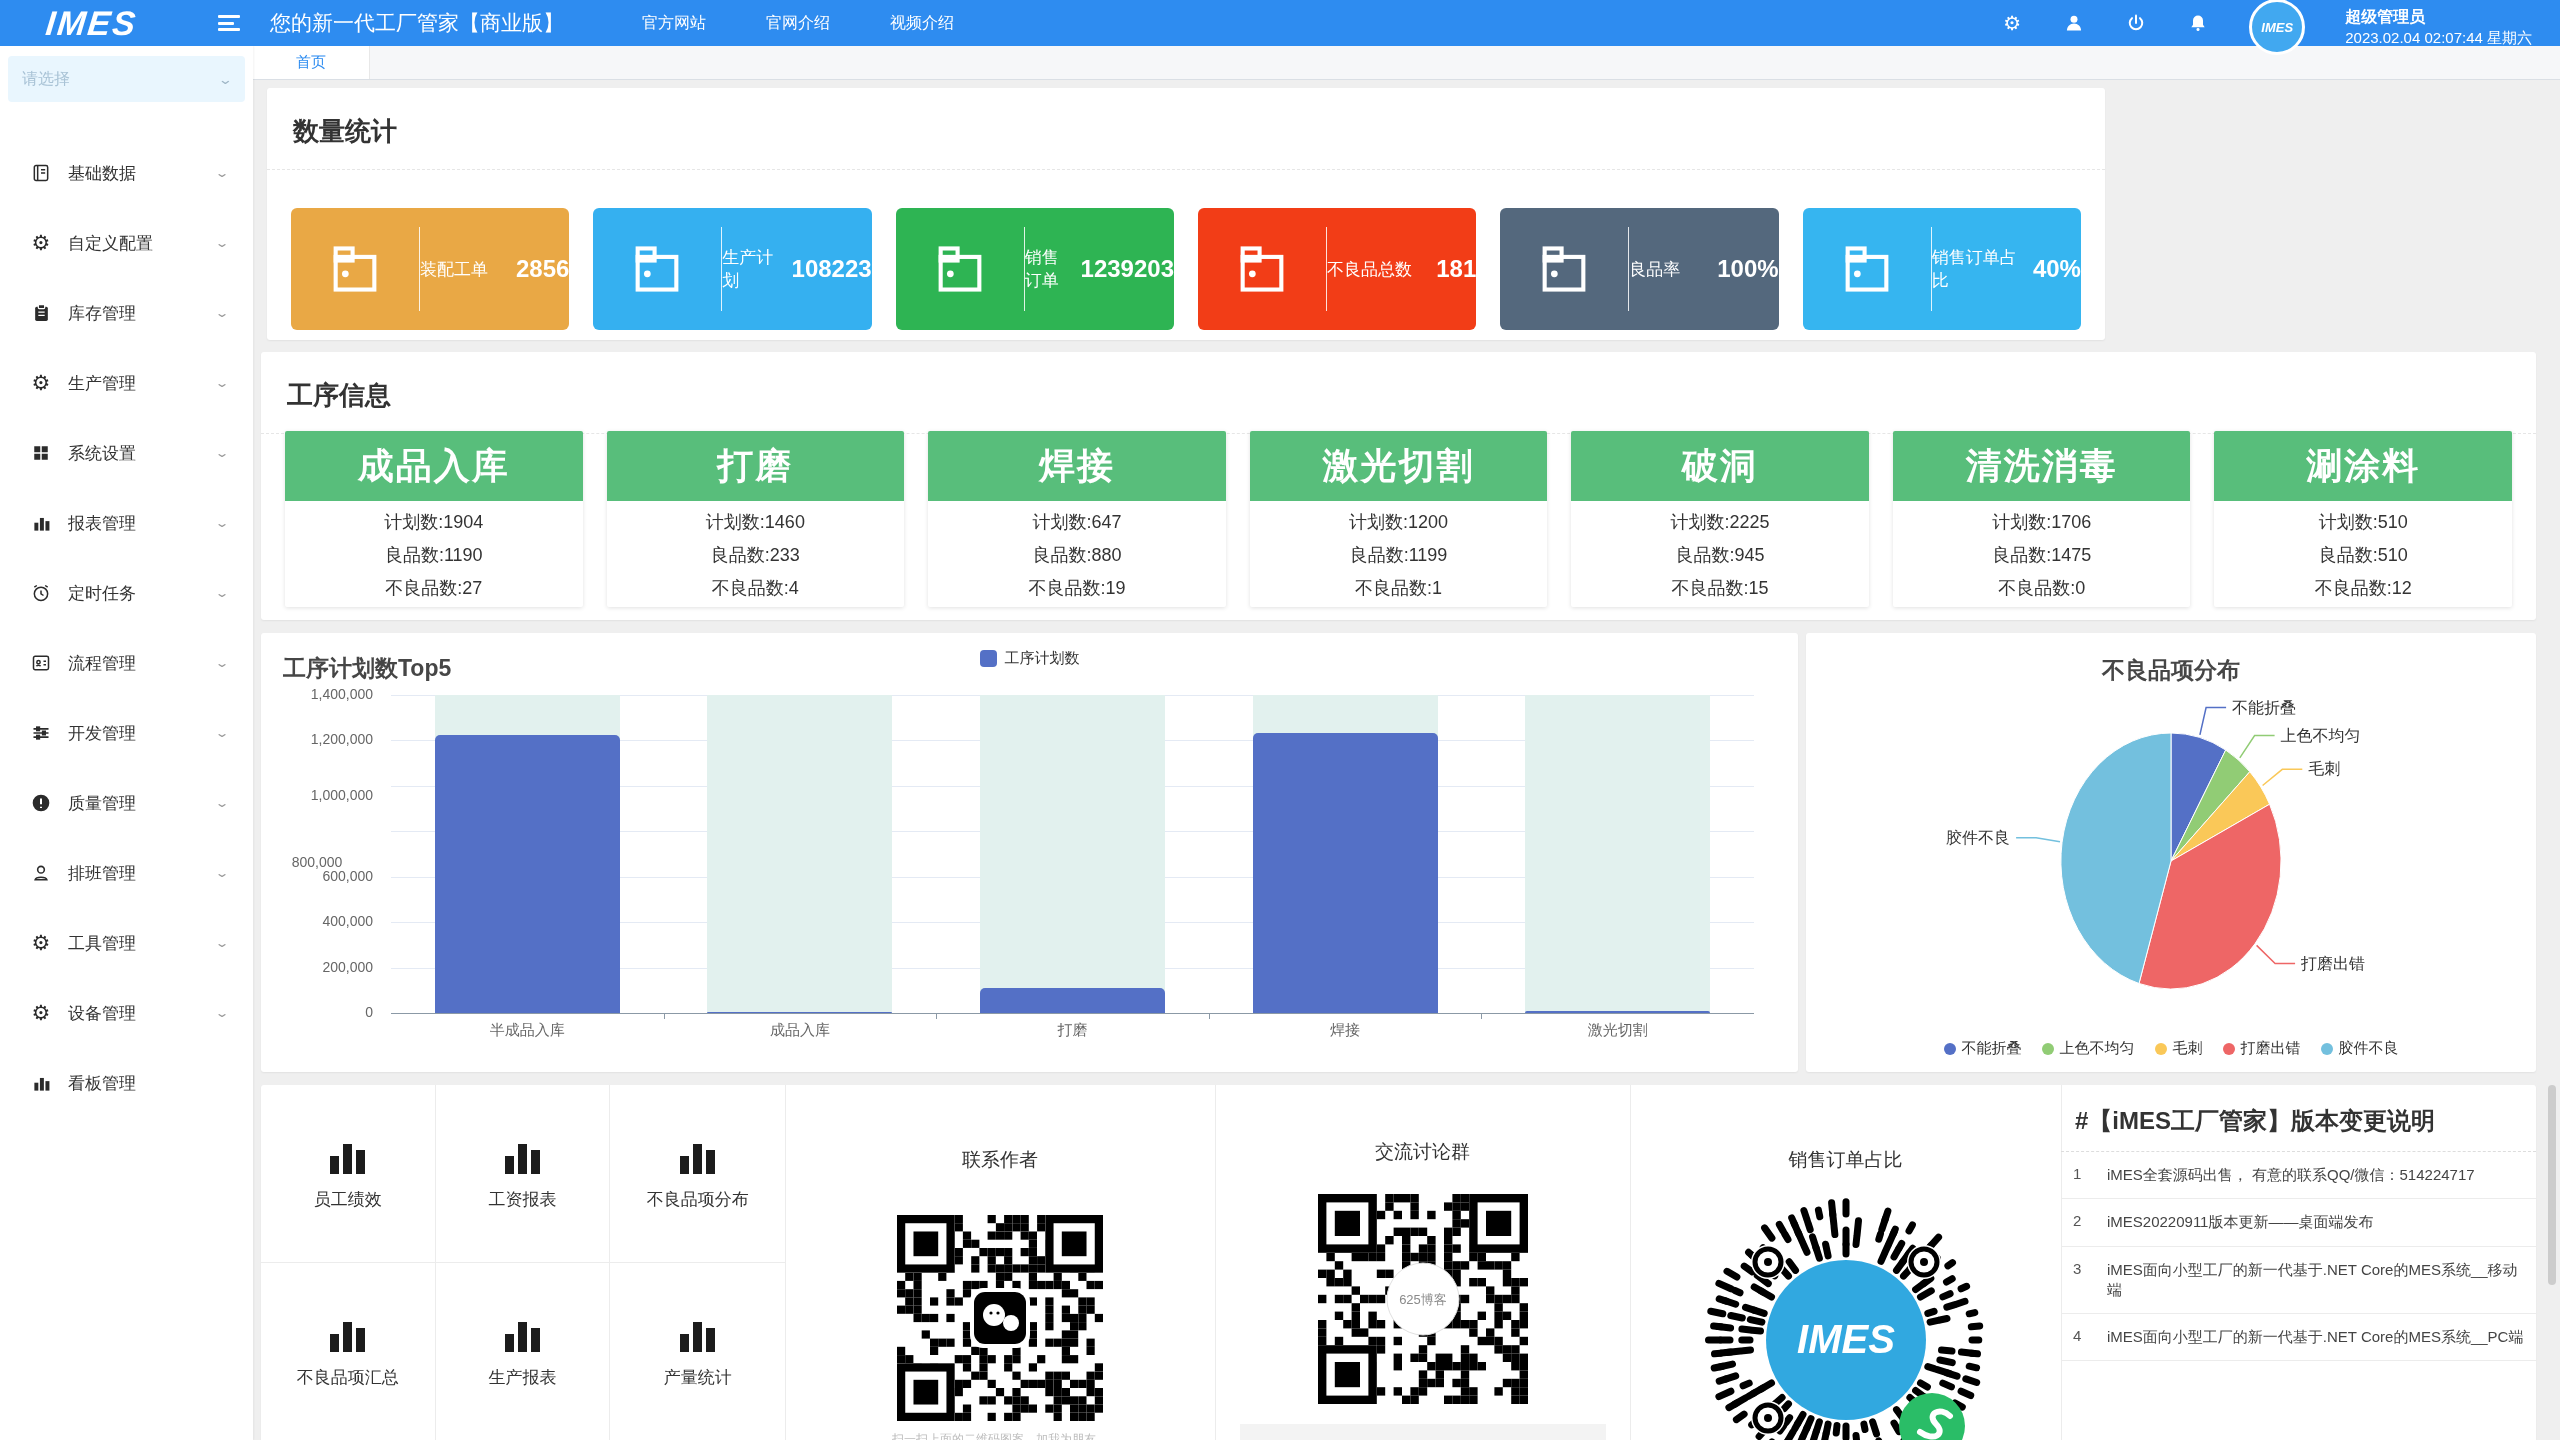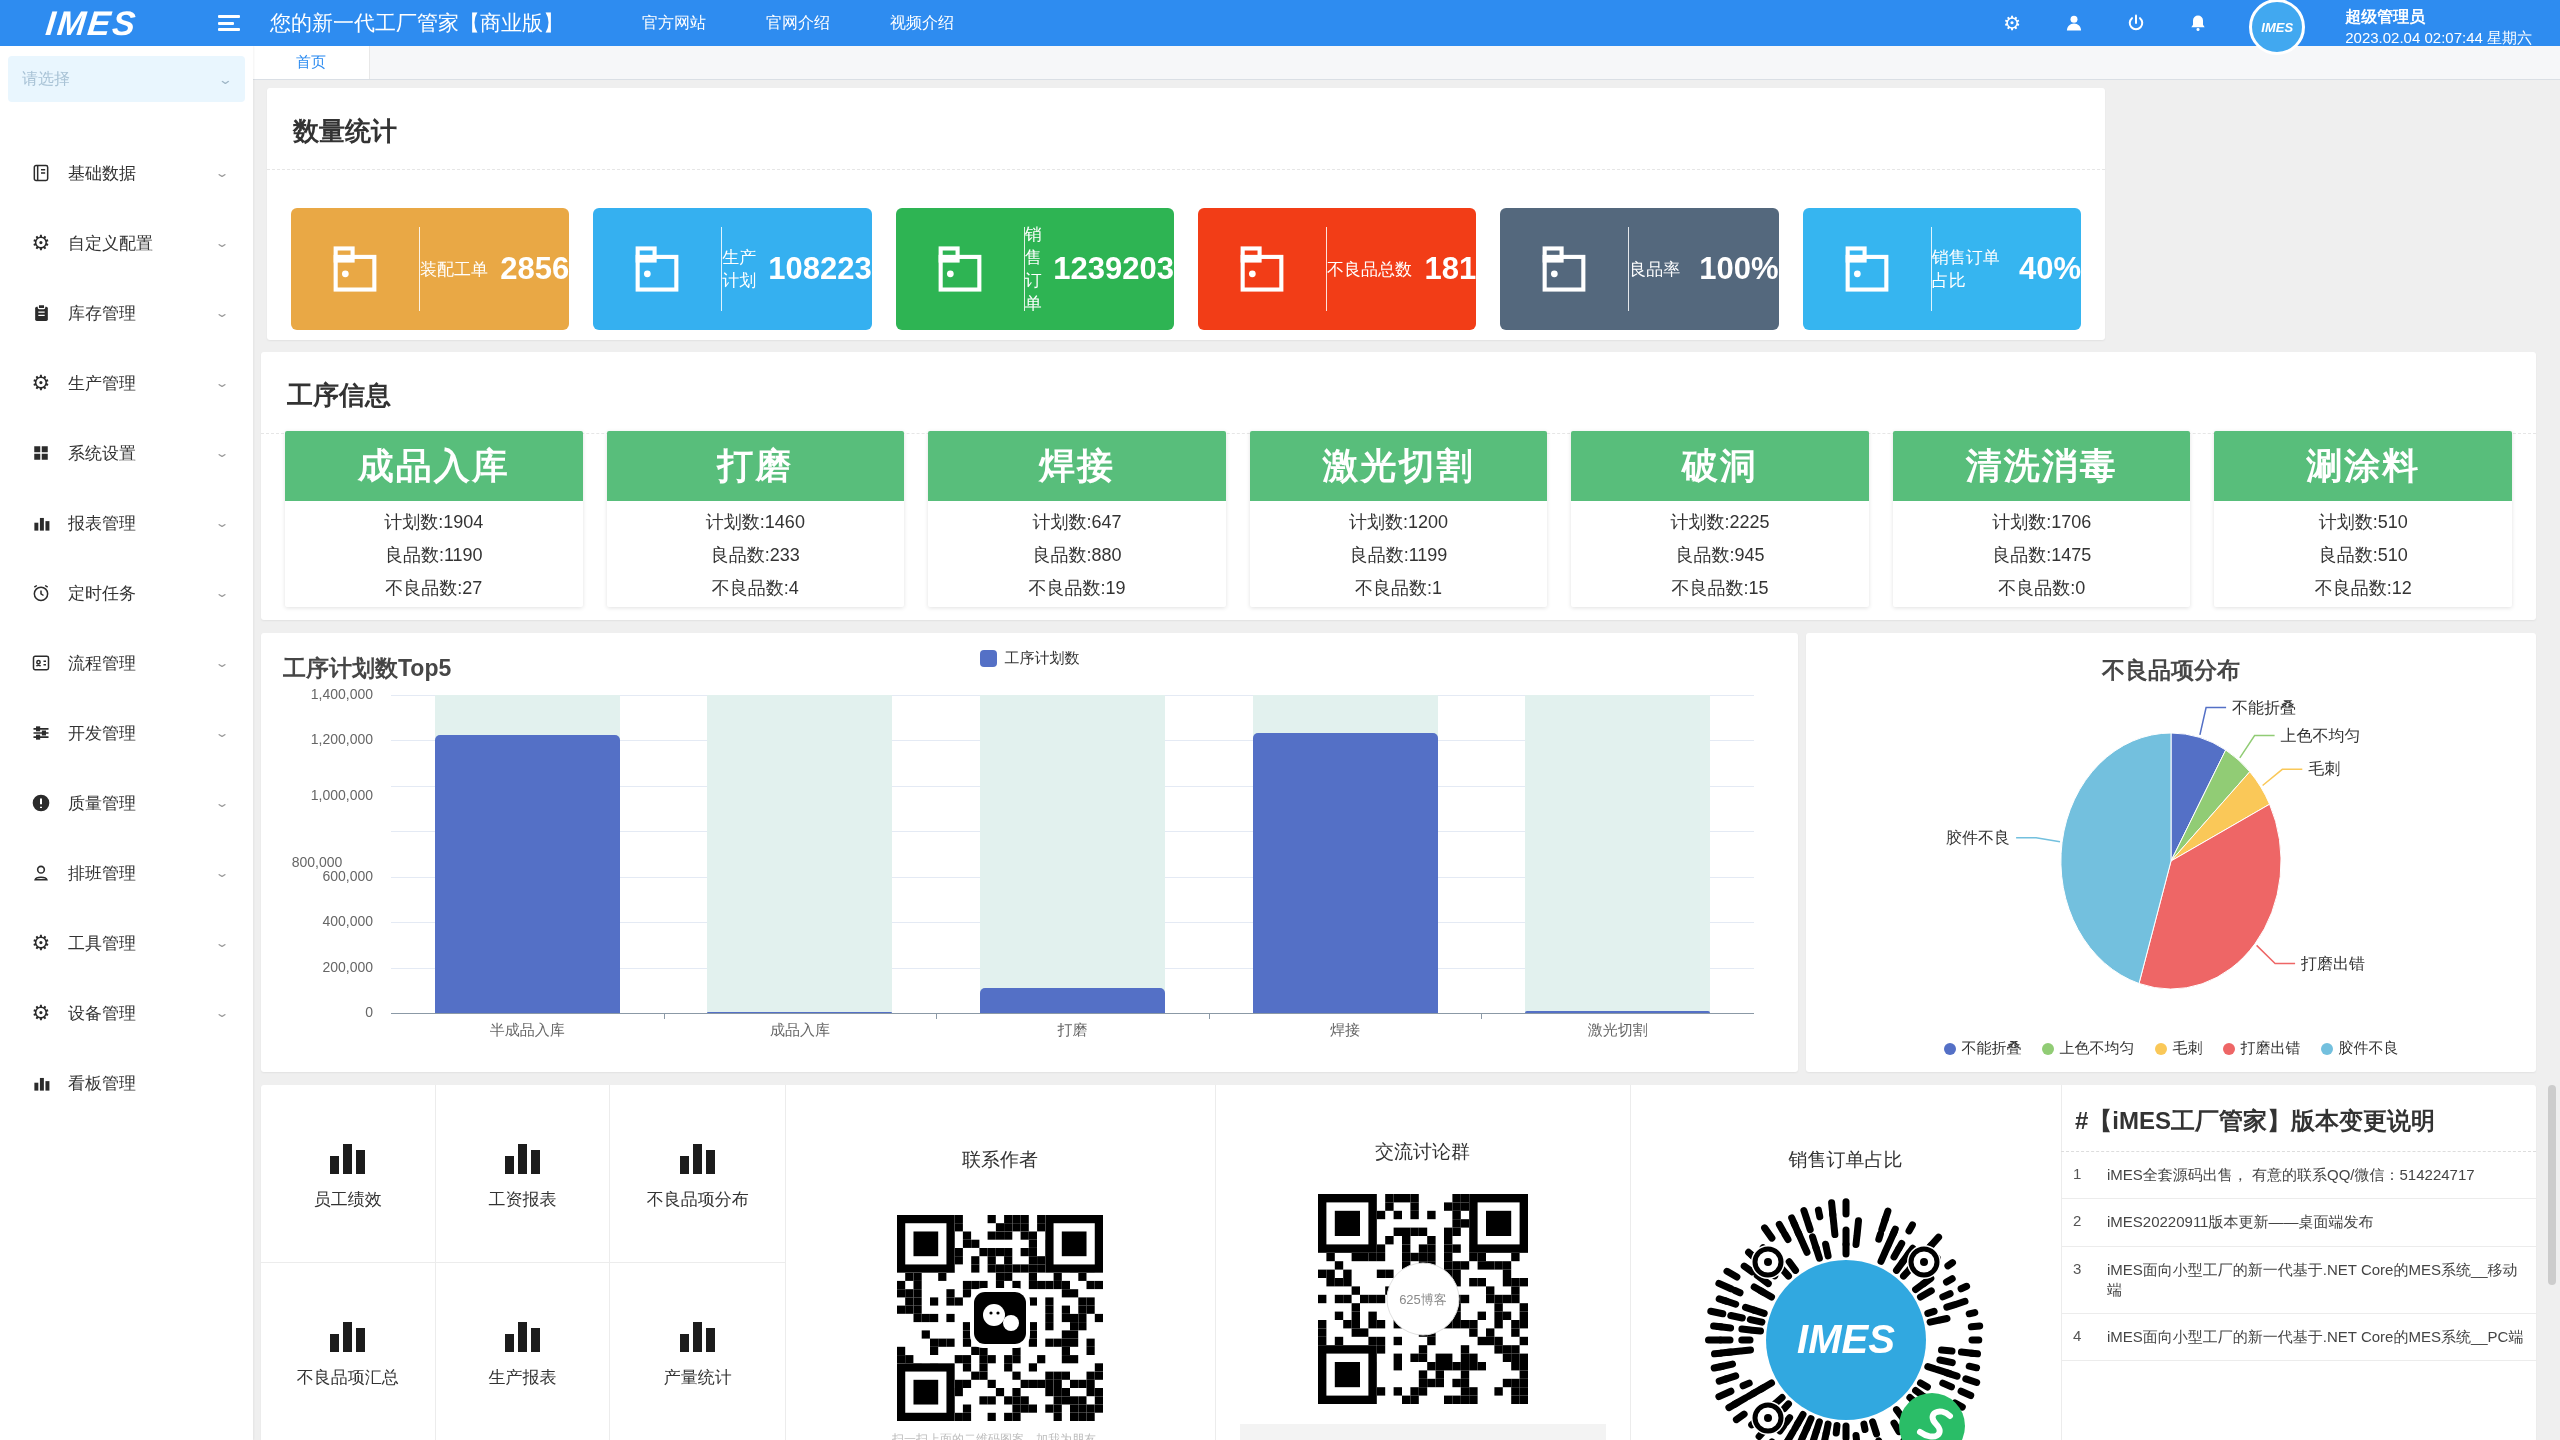--- a/index.html
+++ b/index.html
@@ -46,21 +46,21 @@
   
   .panel{position:absolute;background:#fff;border-radius:3px;box-shadow:0 1px 2px rgba(0,0,0,.06);}
   .sec-title{font-size:26px;font-weight:bold;color:#333;padding:26px 0 20px 26px;border-bottom:1px dashed #e6e6e6;}
   #panel-stats{left:267px;top:88px;width:1838px;height:252px;}
   #panel-stats .cards-row{position:absolute;left:24px;right:24px;top:120px;height:122px;display:flex;gap:24px;}
   .stat-card{flex:1;border-radius:6px;color:#fff;display:flex;align-items:center;cursor:pointer;}
   .stat-card .icon-zone{width:128px;display:flex;align-items:center;justify-content:center;}
   .stat-card .vline{width:1px;height:84px;background:rgba(255,255,255,.85);}
   .stat-card .txt{flex:1;display:flex;flex-direction:row;align-items:center;gap:8px;justify-content:space-between;}
   .stat-card .lbl{font-size:17px;}
-  .stat-card .val{font-size:31px;font-weight:bold;}
+  .stat-card .val{font-size:24px;font-weight:bold;}
   #panel-process{left:261px;top:352px;width:2275px;height:268px;}
   #panel-process .cards-row{position:absolute;left:24px;right:24px;top:79px;height:176px;display:flex;gap:24px;}
   .proc-card{flex:1;background:#fff;box-shadow:0 1px 4px rgba(0,0,0,.12);border-radius:2px;overflow:hidden;cursor:pointer;}
   .proc-head{height:70px;background:#58be7b;color:#fff;font-size:36px;font-weight:bold;
     display:flex;align-items:center;justify-content:center;letter-spacing:2px;}
   .proc-body{padding-top:4px;}
   .proc-line{height:33px;display:flex;align-items:center;justify-content:center;font-size:18px;color:#333;}
   
   #panel-bar{left:261px;top:633px;width:1537px;height:439px;}
   .bar-title{position:absolute;left:22px;top:20px;font-size:23px;font-weight:bold;color:#464646;}

